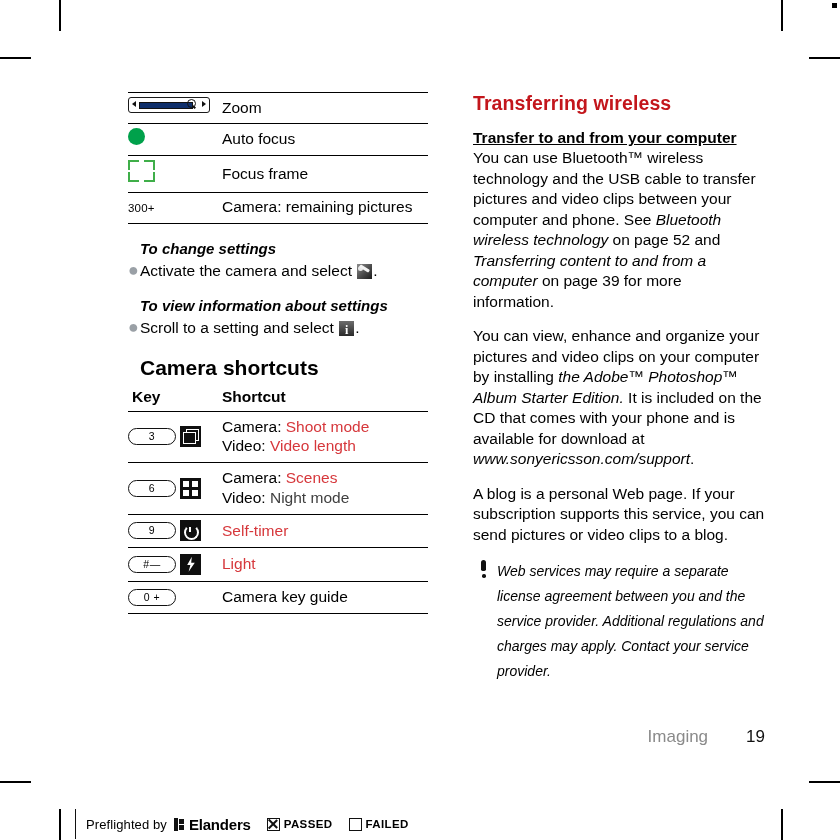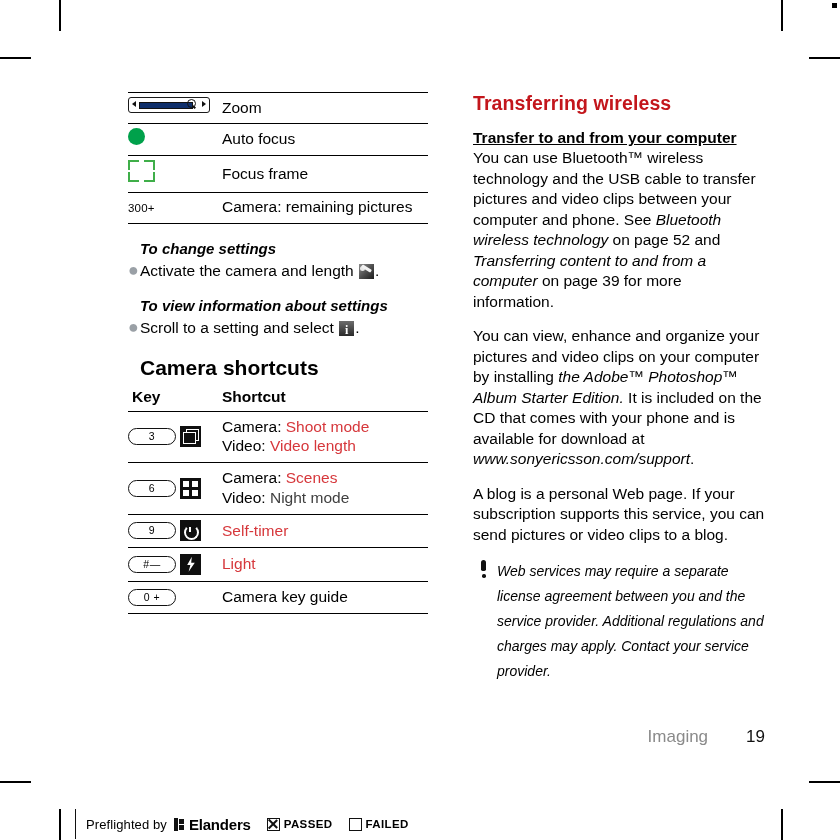--- a/index.html
+++ b/index.html
@@ -298,21 +298,21 @@
             <span class="ico-count">300+</span>
           </td>
           <td class="lbl-cell">Camera: remaining pictures</td>
         </tr>
       </tbody>
     </table>
 
     <div class="proc-head">To change settings</div>
     <div class="bullet-row">
       <span class="bullet-dot">●</span>
-      <span class="bullet-txt"><span>Activate the camera and length </span><span class="g g-wrench"></span><span>.</span></span>
+      <span class="bullet-txt"><span>Activate the camera and select </span><span class="g g-wrench"></span><span>.</span></span>
     </div>
 
     <div class="proc-head">To view information about settings</div>
     <div class="bullet-row">
       <span class="bullet-dot">●</span>
       <span class="bullet-txt"><span>Scroll to a setting and select </span><span class="g g-info"></span><span>.</span></span>
     </div>
 
     <div class="sub-head">Camera shortcuts</div>
 

